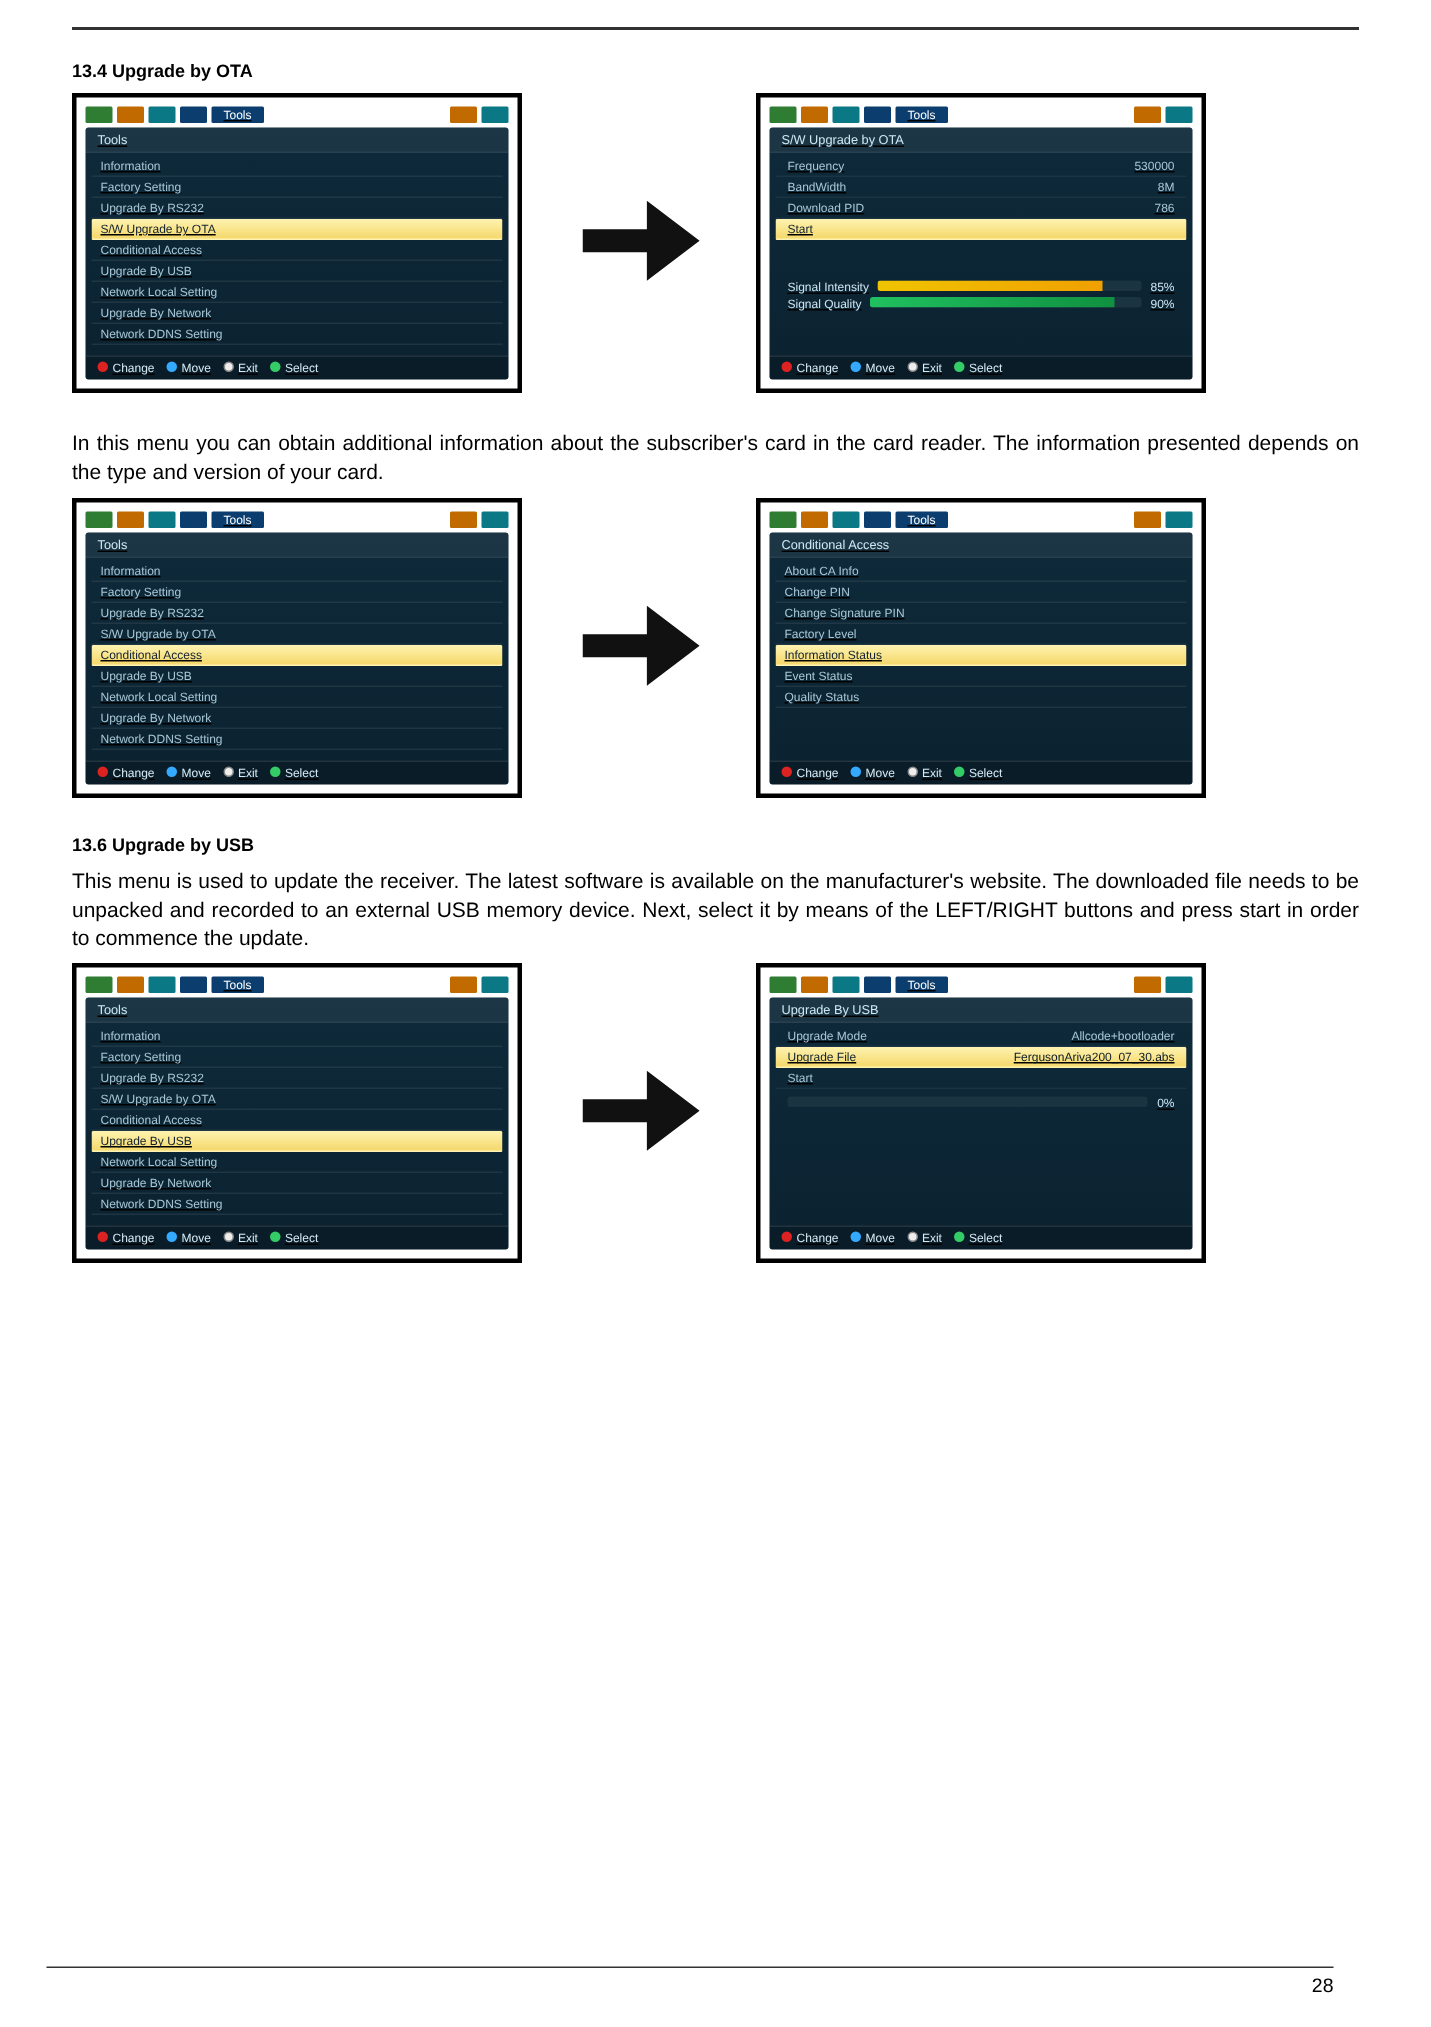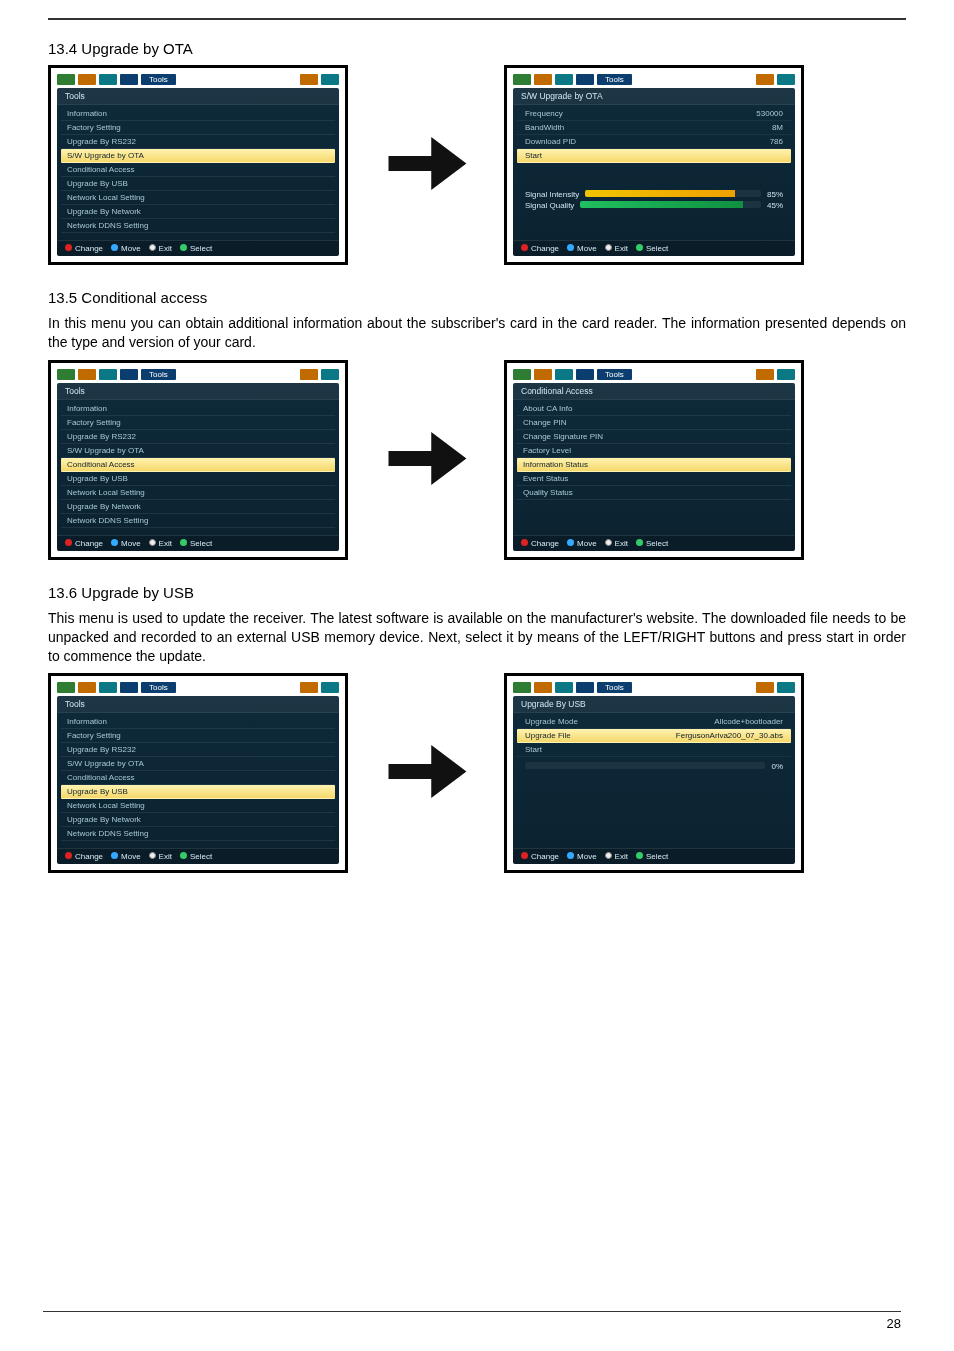--- a/index.html
+++ b/index.html
@@ -16,22 +16,22 @@
     box-sizing: border-box;
     margin: 0 auto;
     padding: 18px 48px 24px 48px;
     position: relative;
   }
   .top-rule {
     border-top: 2px solid #333;
     margin-bottom: 20px;
   }
   h2 {
-    font-size: 15px;
-    font-weight: normal;
+    font-size: 12px;
+    font-weight: bold;
     margin: 8px 0 8px 0;
   }
   p.body {
     text-align: justify;
     line-height: 1.35;
     margin: 0 0 8px 0;
   }
   .figrow {
     display: flex;
     align-items: center;
@@ -41,20 +41,21 @@
   .shot {
     background: #fff;
     border: 3px solid #000;
     width: 300px;
     height: 200px;
     box-sizing: border-box;
     display: flex;
     flex-direction: column;
     position: relative;
     padding: 6px;
+    text-decoration: underline;
   }
   .shot .hdrbar {
     display: flex;
     gap: 3px;
     margin-bottom: 3px;
     align-items: center;
   }
   .hdrbtn {
     width: 18px;
     height: 11px;
@@ -134,21 +135,21 @@
     background: rgba(0,0,0,0.15);
   }
   .dot { width:7px; height:7px; border-radius:50%; display:inline-block; margin-right:3px; }
   .d-red{background:#d22;} .d-blue{background:#3af;} .d-white{background:#eee; border:1px solid #888; box-sizing:border-box;} .d-green{background:#3c6;}
   .arrow {
     width: 120px; text-align:center;
   }
   .arrow svg { width: 95px; height: 95px; }
   .pagenum {
     position: absolute;
-    right: 53px;
+    right: 65px;
     bottom: 20px;
     font-size: 13px;
     border-top: 1px solid #333;
     width: 858px;
     text-align: right;
     padding-top: 4px;
   }
 </style>
 </head>
 <body>
@@ -235,34 +236,33 @@
             <span class="bar">
                 <span class="fill85"></span>
               </span>
             <span>85%</span>
           </div>
           <div class="sig">
             <span>Signal Quality</span>
             <span class="bar">
                 <span class="fill90"></span>
               </span>
-            <span>45%</span>
+            <span>90%</span>
           </div>
         </div>
         <div class="footer">
           <span><span class="dot d-red"></span><span>Change</span></span>
           <span><span class="dot d-blue"></span><span>Move</span></span>
           <span><span class="dot d-white"></span><span>Exit</span></span>
           <span><span class="dot d-green"></span><span>Select</span></span>
         </div>
       </div>
     </div>
   </div>
 
-  <h2>13.5 Conditional access</h2>
   <p class="body">In this menu you can obtain additional information about the subscriber's card in the card reader. The information presented depends on the type and version of your card.</p>
 
   <div class="figrow">
     <div class="shot">
       <div class="hdrbar">
         <span class="hdrbtn hb-green"></span>
         <span class="hdrbtn hb-orange"></span>
         <span class="hdrbtn hb-cyan"></span>
         <span class="hdrbtn hb-blue"></span>
         <span class="hdrlabel">Tools</span>

